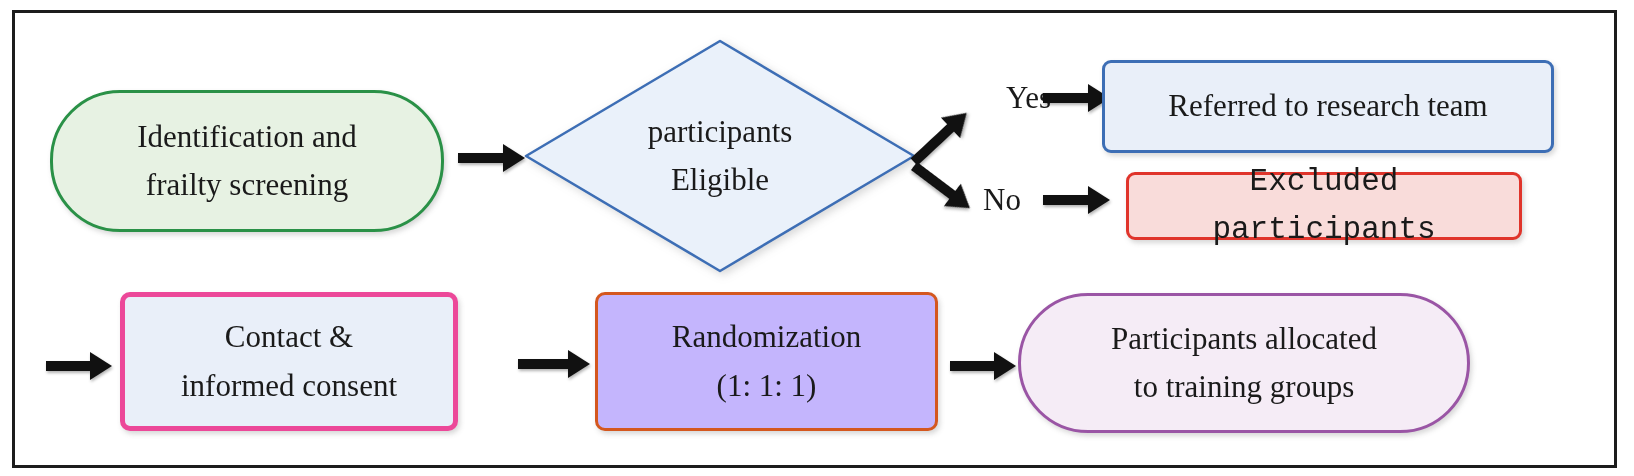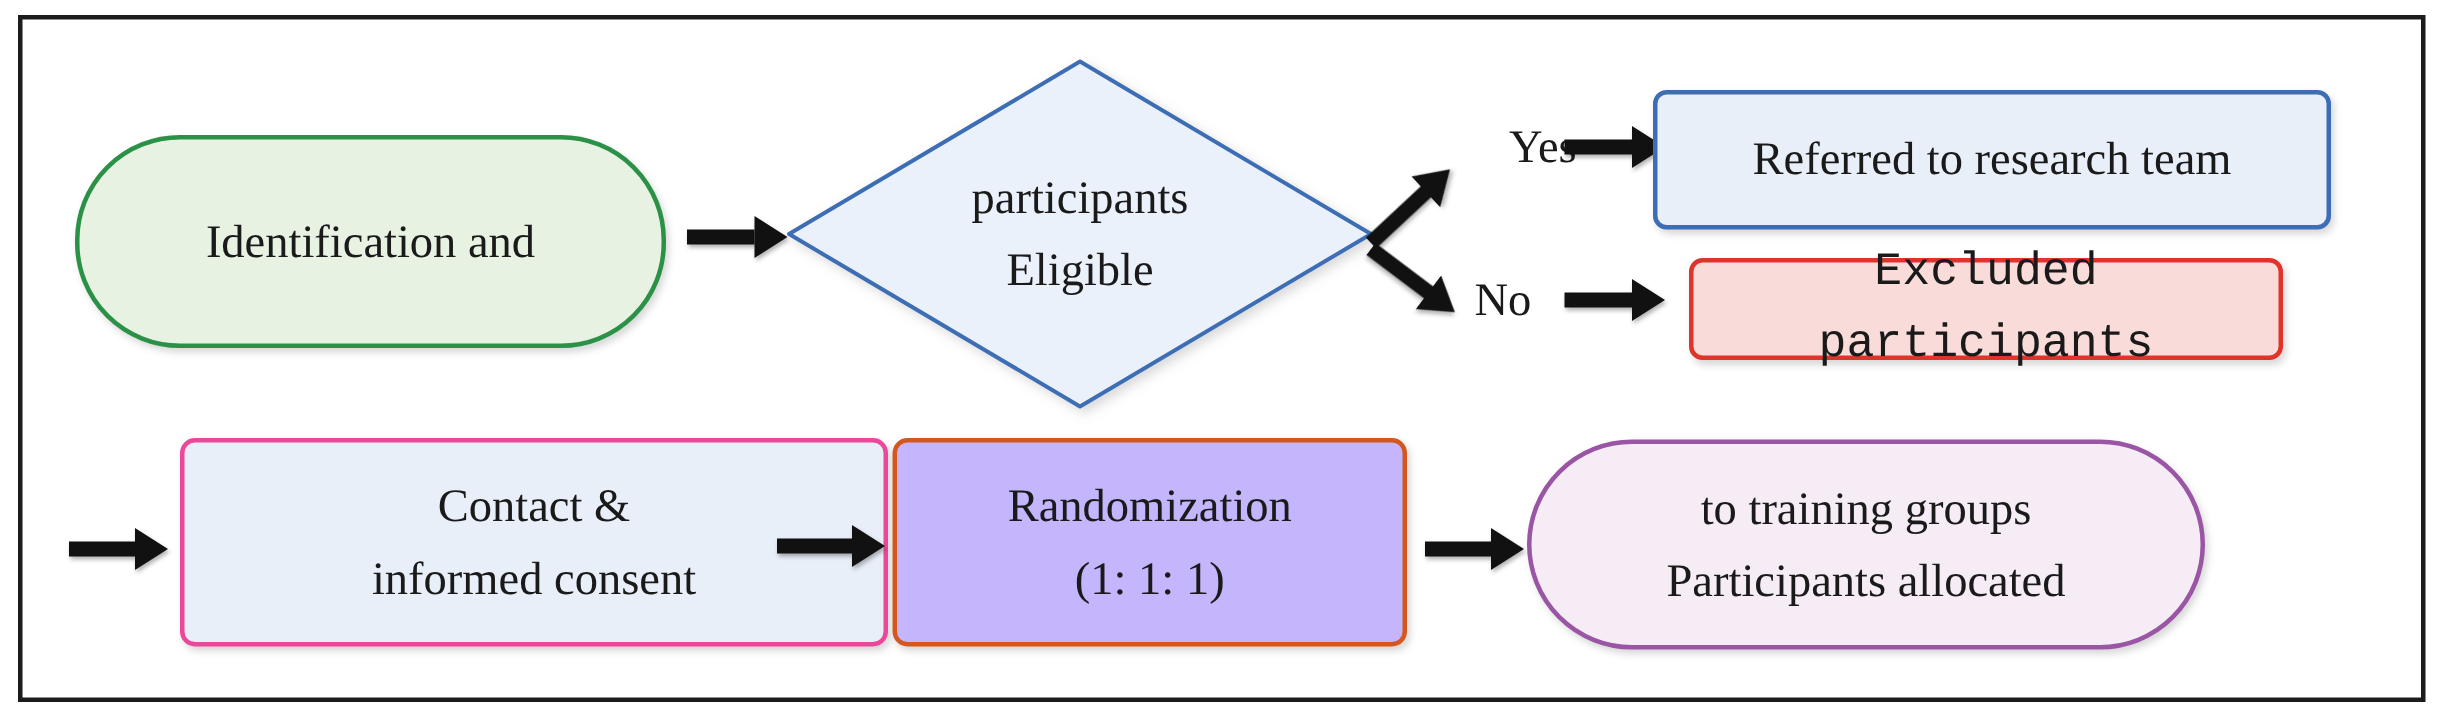--- a/index.html
+++ b/index.html
@@ -38,22 +38,22 @@
   }
   .rect-referred {
     left: 1102px; top: 60px; width: 452px; height: 93px;
     border: 3px solid #3d6eb5; background: #e9eff9; border-radius: 9px;
   }
   .rect-excluded {
     left: 1126px; top: 172px; width: 396px; height: 68px;
     border: 3px solid #e0342b; background: #f9dcda; border-radius: 9px; font-family: Liberation Mono, monospace;
   }
   .rect-contact {
-    left: 120px; top: 292px; width: 472px; height: 139px;
-    border: 3px solid #ec4899; background: #e9eff9; border-radius: 10px;
+    left: 120px; top: 292px; width: 338px; height: 139px;
+    border: 5px solid #ec4899; background: #e9eff9; border-radius: 10px;
   }
   .rect-random {
     left: 595px; top: 292px; width: 343px; height: 139px;
     border: 3px solid #d4571e; background: #c4b5fd; border-radius: 10px;
   }
   .stadium-purple {
     left: 1018px; top: 293px; width: 452px; height: 140px;
     border: 3px solid #9a55a5; background: #f5ecf6; border-radius: 70px;
   }
   .diamond-wrap {
@@ -87,20 +87,21 @@
   }
 </style>
 </head>
 <body>
 
 <div class="canvas">
   <div class="frame"></div>
 
   <div class="node stadium-green">
     <span>Identification and</span>
+    <span>frailty screening</span>
   </div>
 
   <div class="arrow" style="left:458px; top:144px;">
     <div class="shaft" style="width:45px;"></div>
     <div class="head"></div>
   </div>
 
   <div class="diamond-wrap">
     <svg width="394" height="236" viewBox="0 0 394 236">
       <polygon points="197,3 391,118 197,233 3,118" fill="#eaf1fa" stroke="#3d6eb5" stroke-width="2.6" stroke-linejoin="round"></polygon>
@@ -158,16 +159,16 @@
     <span>Randomization</span>
     <span>(1: 1: 1)</span>
   </div>
 
   <div class="arrow" style="left:950px; top:352px;">
     <div class="shaft" style="width:44px;"></div>
     <div class="head"></div>
   </div>
 
   <div class="node stadium-purple">
+    <span>Participants allocated</span>
     <span>to training groups</span>
-    <span>Participants allocated</span>
   </div>
 </div>
 
 </body></html>

